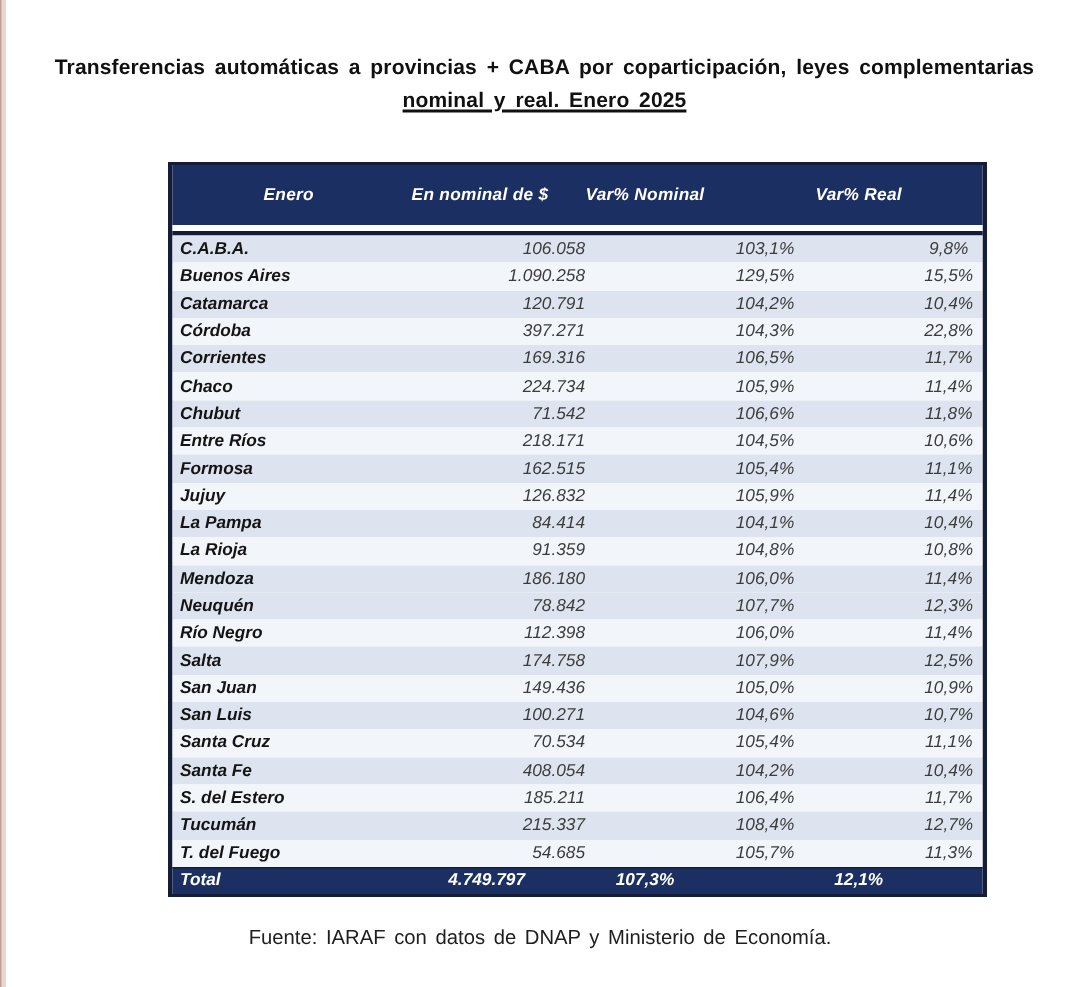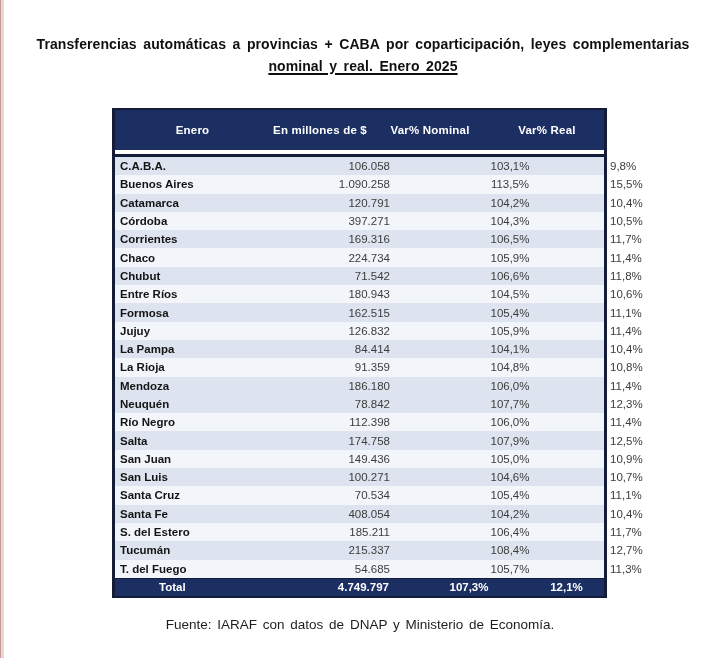--- a/index.html
+++ b/index.html
@@ -38,25 +38,26 @@
   }
   .title-line3-wrap { margin-top: 0; }
   .underlined {
     text-decoration: underline;
     text-decoration-thickness: 1.5px;
     text-underline-offset: 2px;
   }
   .table-wrap {
     position: absolute;
     left: 112px; top: 108px;
-    width: 495px;
+    width: 546px;
     border: 2px solid var(--border-dark);
     border-left-width: 3px;
     border-right-width: 3px;
     background: #ffffff;
+    font-style: italic;
   }
   .header-row {
     display: flex;
     align-items: center;
     height: 40px;
     background: var(--navy);
     color: #ffffff;
     font-weight: bold;
     font-size: 11.5px;
     letter-spacing: 0.2px;
@@ -74,21 +75,20 @@
   .row.stripe-b { background: var(--stripe-b); }
   .total-row {
     display: flex;
     align-items: center;
     height: 18px;
     background: var(--navy);
     color: #ffffff;
     font-weight: bold;
     font-size: 11.5px;
     border-top: 1px solid var(--border-dark);
-    padding-left: 39px;
   }
   .c-name  { flex: 0 0 155px; padding-left: 5px; text-align: left; }
   .c-mill  { flex: 0 0 100px; padding-right: 20px; text-align: right; }
   .c-nom   { flex: 0 0 120px; text-align: center; }
   .c-real  { flex: 1 1 auto;  text-align: center; }
   .header-row .c-name,
   .header-row .c-mill { padding: 0; text-align: center; }
   .row .c-name { font-weight: bold; color: #141414; }
   .row .c-mill, .row .c-nom, .row .c-real { color: var(--num-gray); }
   .total-row .c-name { color: #ffffff; }
@@ -107,49 +107,49 @@
 <div class="left-strip"></div>
 
 <div class="title-block">
   <div>Transferencias automáticas a provincias + CABA por coparticipación, leyes complementarias</div>
   <div class="title-line3-wrap"><span class="underlined">nominal y real. Enero 2025</span></div>
 </div>
 
 <div class="table-wrap">
   <div class="header-row">
     <div class="c-name">Enero</div>
-    <div class="c-mill">En millones de $</div>
+    <div class="c-mill">En nominal de $</div>
     <div class="c-nom">Var% Nominal</div>
     <div class="c-real">Var% Real</div>
   </div>
   <div class="header-gap"></div>
   <div class="table-body">
       <div class="row stripe-a">
     <div class="c-name">C.A.B.A.</div>
     <div class="c-mill">106.058</div>
     <div class="c-nom">103,1%</div>
     <div class="c-real">9,8%</div>
   </div>
       <div class="row stripe-b">
     <div class="c-name">Buenos Aires</div>
     <div class="c-mill">1.090.258</div>
-    <div class="c-nom">113,5%</div>
+    <div class="c-nom">129,5%</div>
     <div class="c-real">15,5%</div>
   </div>
       <div class="row stripe-a">
     <div class="c-name">Catamarca</div>
     <div class="c-mill">120.791</div>
     <div class="c-nom">104,2%</div>
     <div class="c-real">10,4%</div>
   </div>
       <div class="row stripe-b">
     <div class="c-name">Córdoba</div>
     <div class="c-mill">397.271</div>
     <div class="c-nom">104,3%</div>
-    <div class="c-real">10,5%</div>
+    <div class="c-real">22,8%</div>
   </div>
       <div class="row stripe-a">
     <div class="c-name">Corrientes</div>
     <div class="c-mill">169.316</div>
     <div class="c-nom">106,5%</div>
     <div class="c-real">11,7%</div>
   </div>
       <div class="row stripe-b">
     <div class="c-name">Chaco</div>
     <div class="c-mill">224.734</div>
@@ -157,21 +157,21 @@
     <div class="c-real">11,4%</div>
   </div>
       <div class="row stripe-a">
     <div class="c-name">Chubut</div>
     <div class="c-mill">71.542</div>
     <div class="c-nom">106,6%</div>
     <div class="c-real">11,8%</div>
   </div>
       <div class="row stripe-b">
     <div class="c-name">Entre Ríos</div>
-    <div class="c-mill">180.943</div>
+    <div class="c-mill">218.171</div>
     <div class="c-nom">104,5%</div>
     <div class="c-real">10,6%</div>
   </div>
       <div class="row stripe-a">
     <div class="c-name">Formosa</div>
     <div class="c-mill">162.515</div>
     <div class="c-nom">105,4%</div>
     <div class="c-real">11,1%</div>
   </div>
       <div class="row stripe-b">

